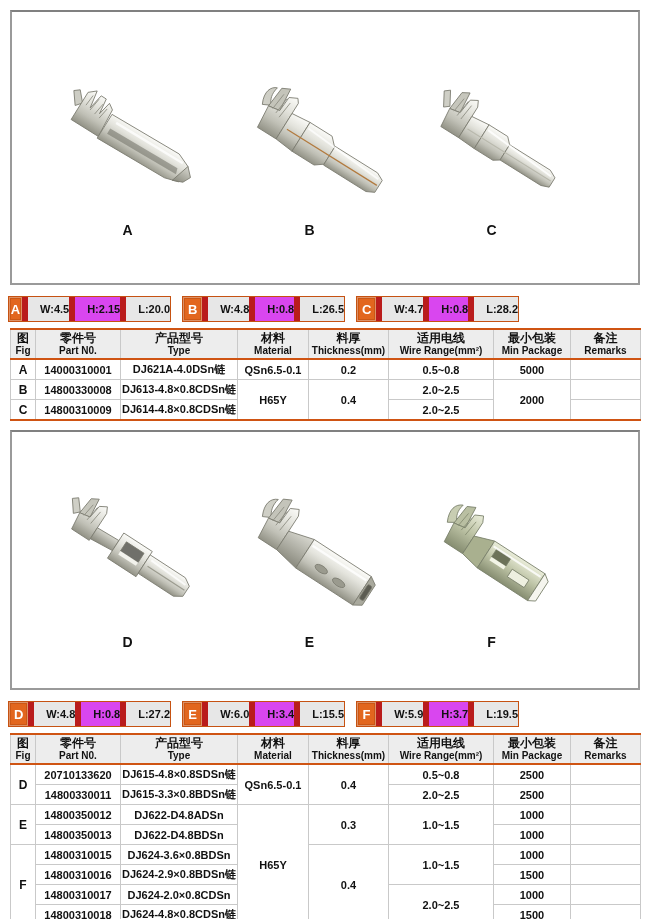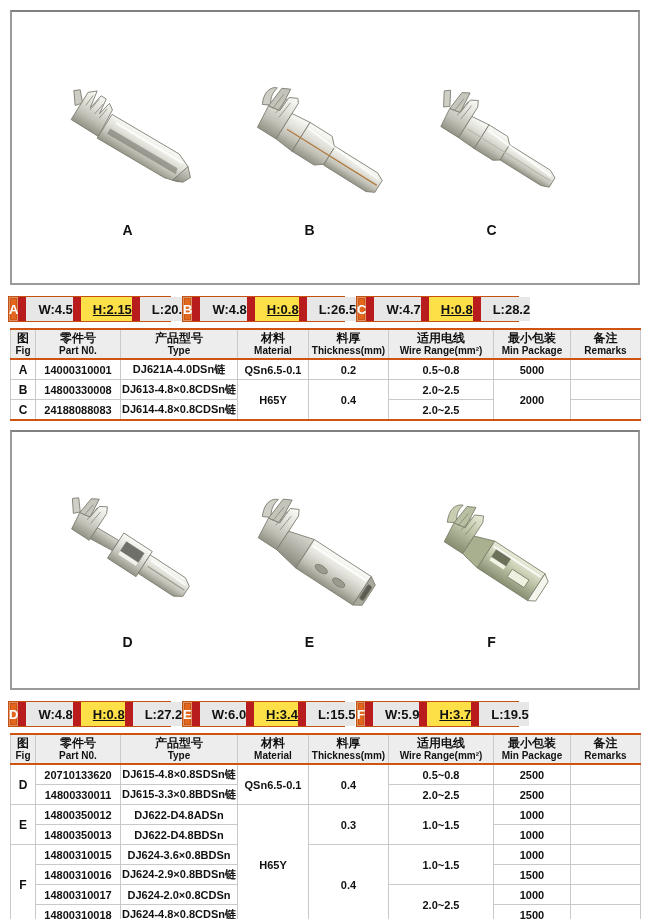--- a/index.html
+++ b/index.html
@@ -25,24 +25,24 @@
     box-sizing:border-box;width:163px;height:26px;
     border:1px solid #c65212;background:#fff;display:flex;align-items:stretch;
   }
   .dim-letter{
     width:23px;background:#e2661e;color:#fff;font-weight:bold;font-size:13px;
     display:flex;align-items:center;justify-content:center;
     box-shadow:inset 0 0 0 1px rgba(255,255,255,.35), inset 0 0 0 2px rgba(160,60,6,.35);
   }
   .dim-cell{
     flex:1;display:flex;align-items:center;justify-content:center;
-    font-size:13px;font-weight:bold;border-left:8px solid #b91c1c;white-space:nowrap;padding-left:12px;
+    font-size:11px;font-weight:bold;border-left:6px solid #b91c1c;white-space:nowrap;padding-left:12px;
   }
   .dim-cell.w,.dim-cell.l{background:#e7e7e7;}
-  .dim-cell.h{background:#fde047;text-decoration:underline;}
+  .dim-cell.h{background:#d946ef;}
   
   table.spec{
     width:630px;margin:6px 0 0 10px;border-collapse:collapse;table-layout:fixed;
     border-top:2px solid #cf5413;border-bottom:2px solid #cf5413;
   }
   table.spec th,table.spec td{
     border:1px solid #c9c9c9;font-weight:bold;text-align:center;
     padding:0;overflow:hidden;white-space:nowrap;
   }
   table.spec thead th{background:#ededed;height:28px;vertical-align:middle;}
@@ -216,21 +216,21 @@
       <td>14800330008</td>
       <td class="type-cell">DJ613-4.8×0.8CDSn链</td>
       <td rowspan="2">H65Y</td>
       <td rowspan="2">0.4</td>
       <td>2.0~2.5</td>
       <td rowspan="2">2000</td>
       <td></td>
     </tr>
     <tr>
       <td class="fig-cell">C</td>
-      <td>24188088083</td>
+      <td>14800310009</td>
       <td class="type-cell">DJ614-4.8×0.8CDSn链</td>
       <td>2.0~2.5</td>
       <td></td>
     </tr>
   </tbody>
 </table>
 
 <div class="photo-box bottom">
 
   <div class="fig-col">

